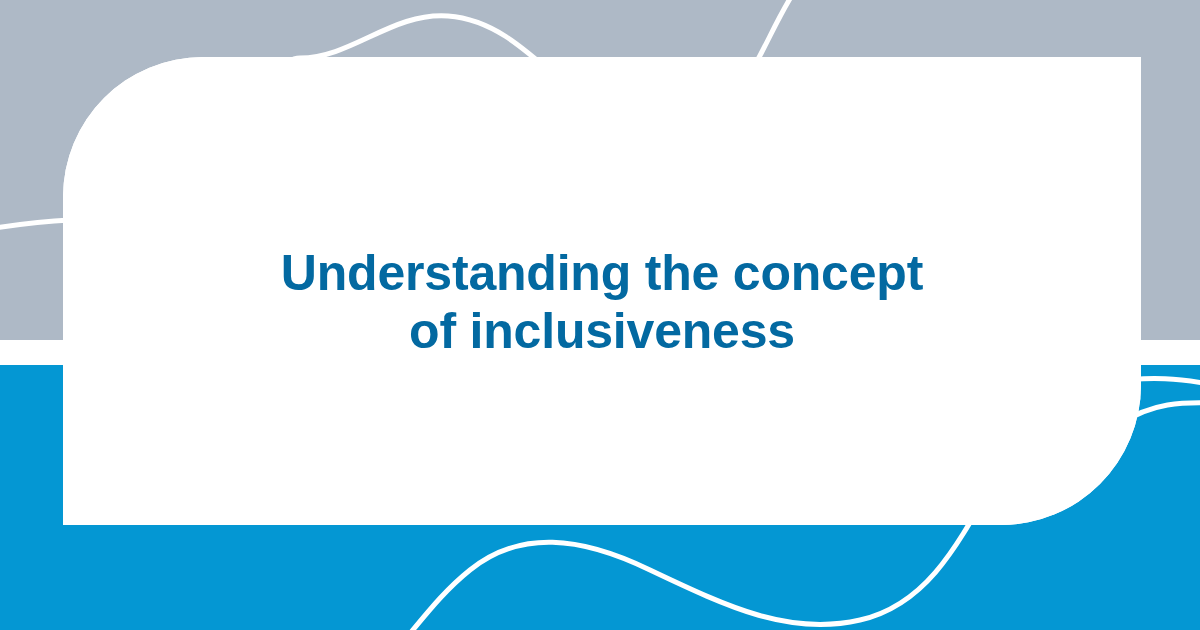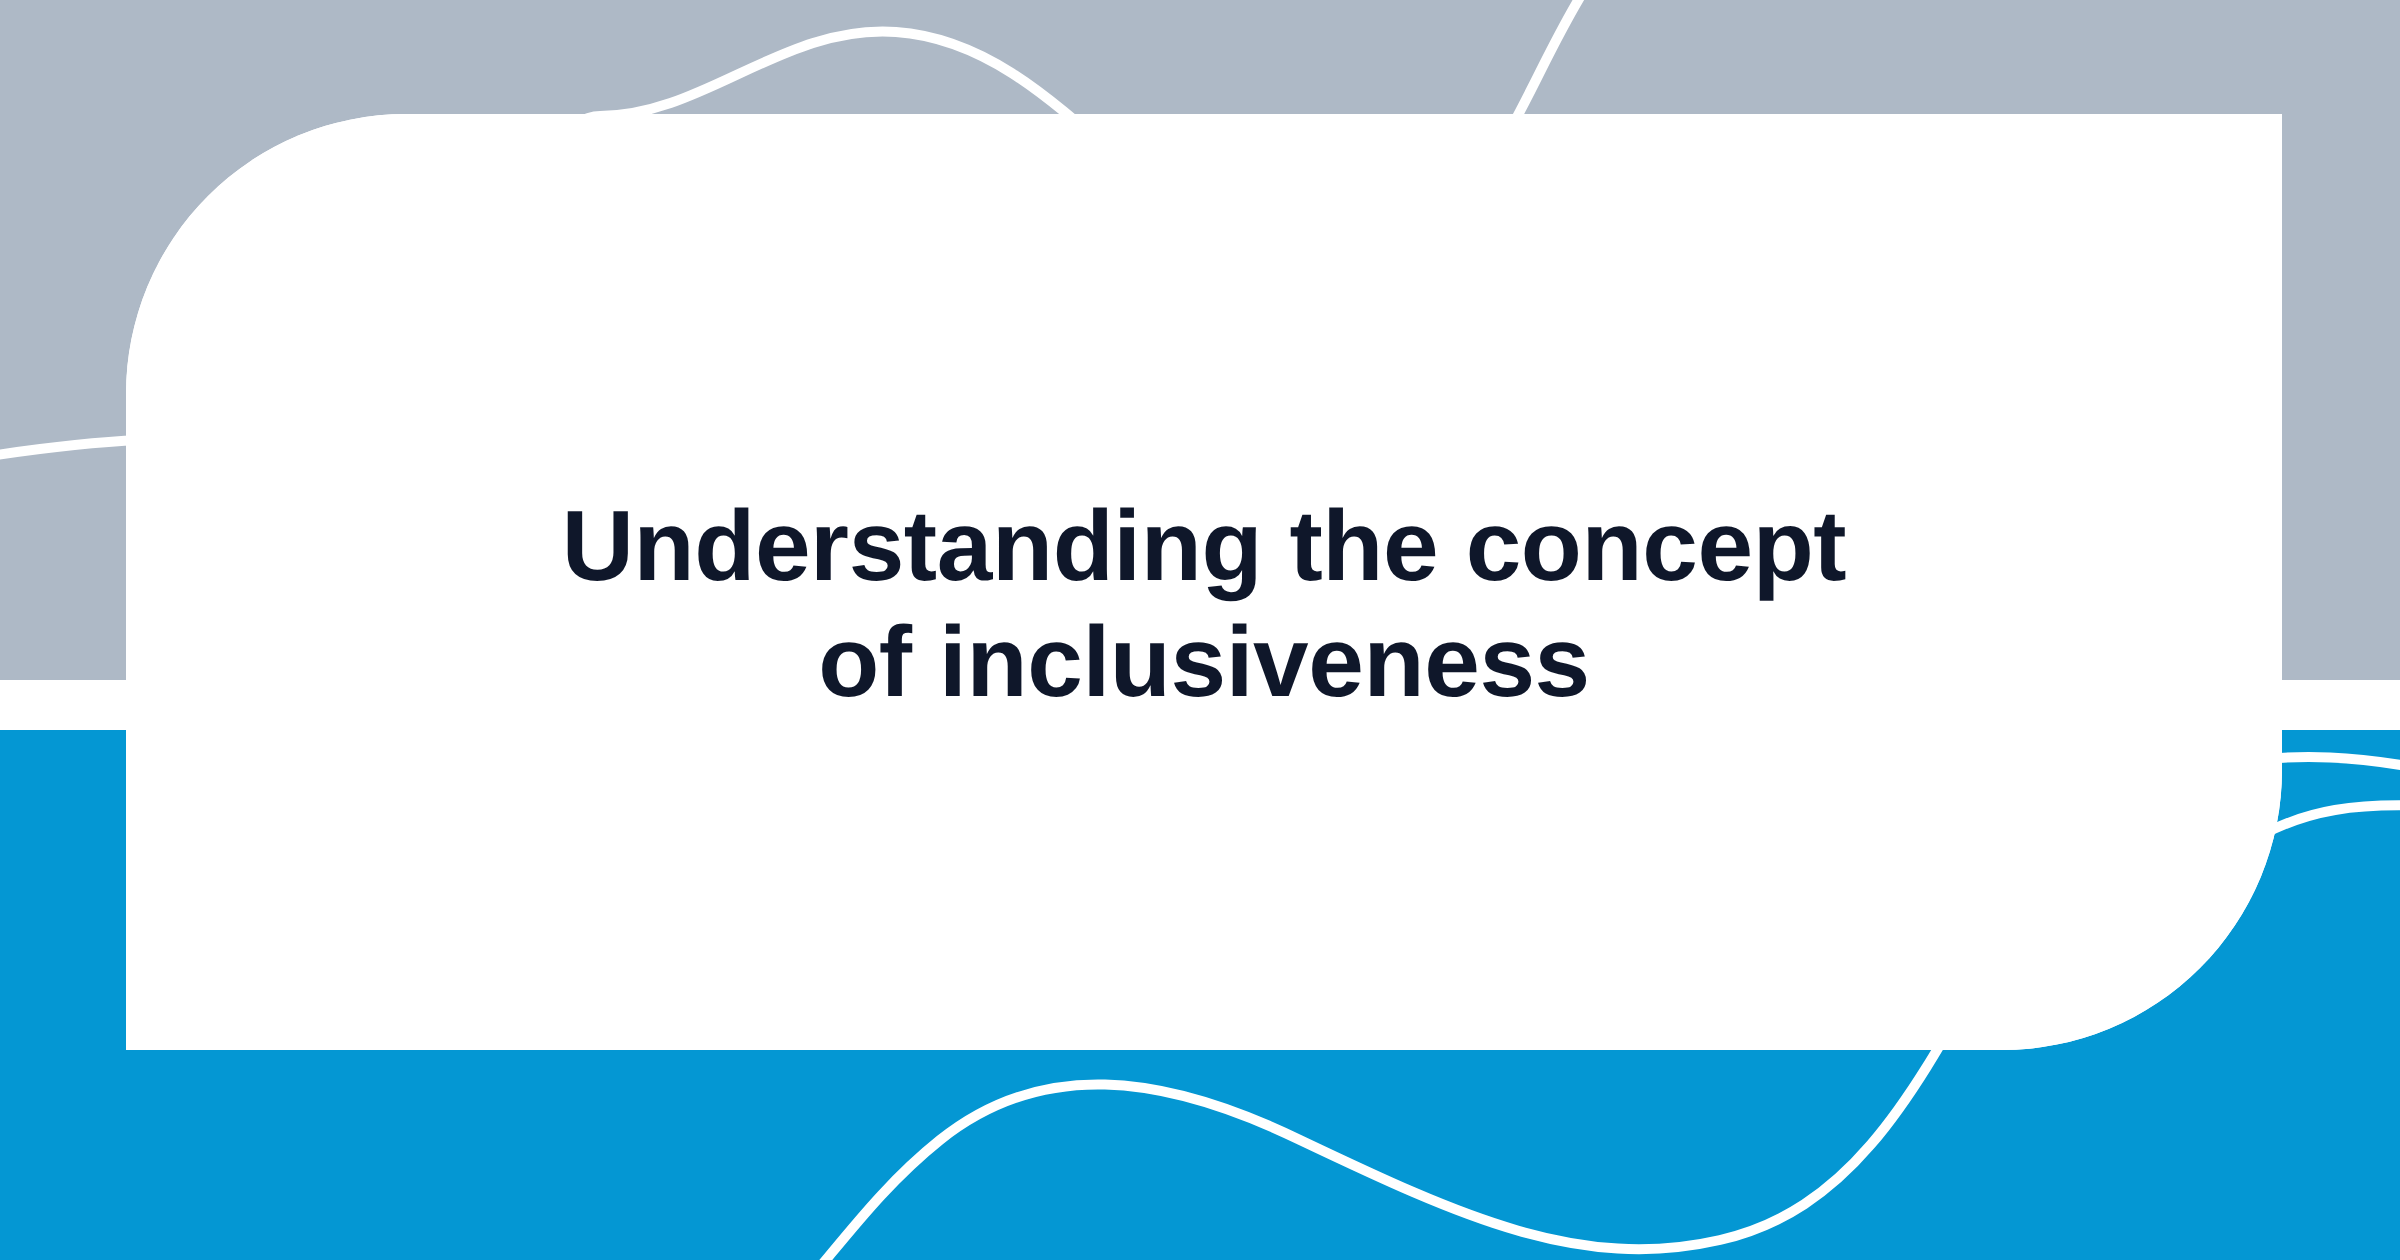--- a/index.html
+++ b/index.html
@@ -35,21 +35,21 @@
     align-items: center;
     justify-content: center;
   }
   #title-wrap {
     width: 700px;
     margin-top: 22px;
     text-align: center;
   }
   #title {
     margin: 12px;
-    color: #0f172a;
+    color: #0369a1;
     font-family: "Liberation Sans Narrow", "Liberation Sans", "DejaVu Sans", sans-serif;
     font-size: 50px;
     font-weight: 700;
     line-height: 1.17;
     letter-spacing: -0.2px;
     white-space: pre-line;
   }
 </style>
 </head>
 <body>

